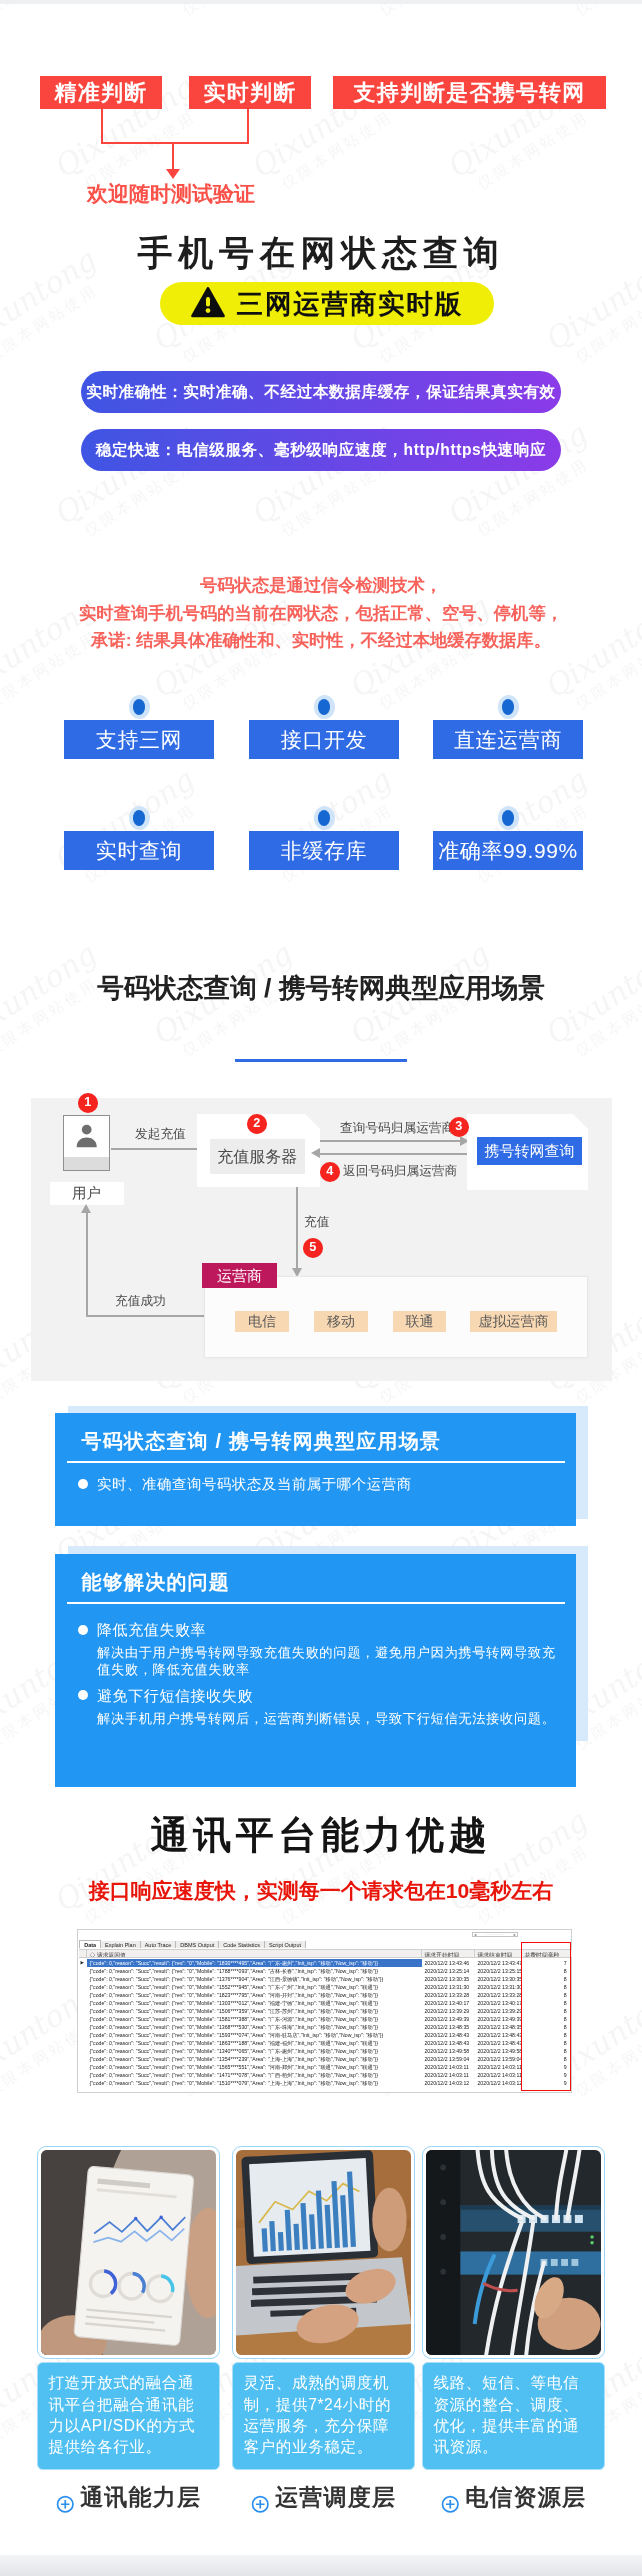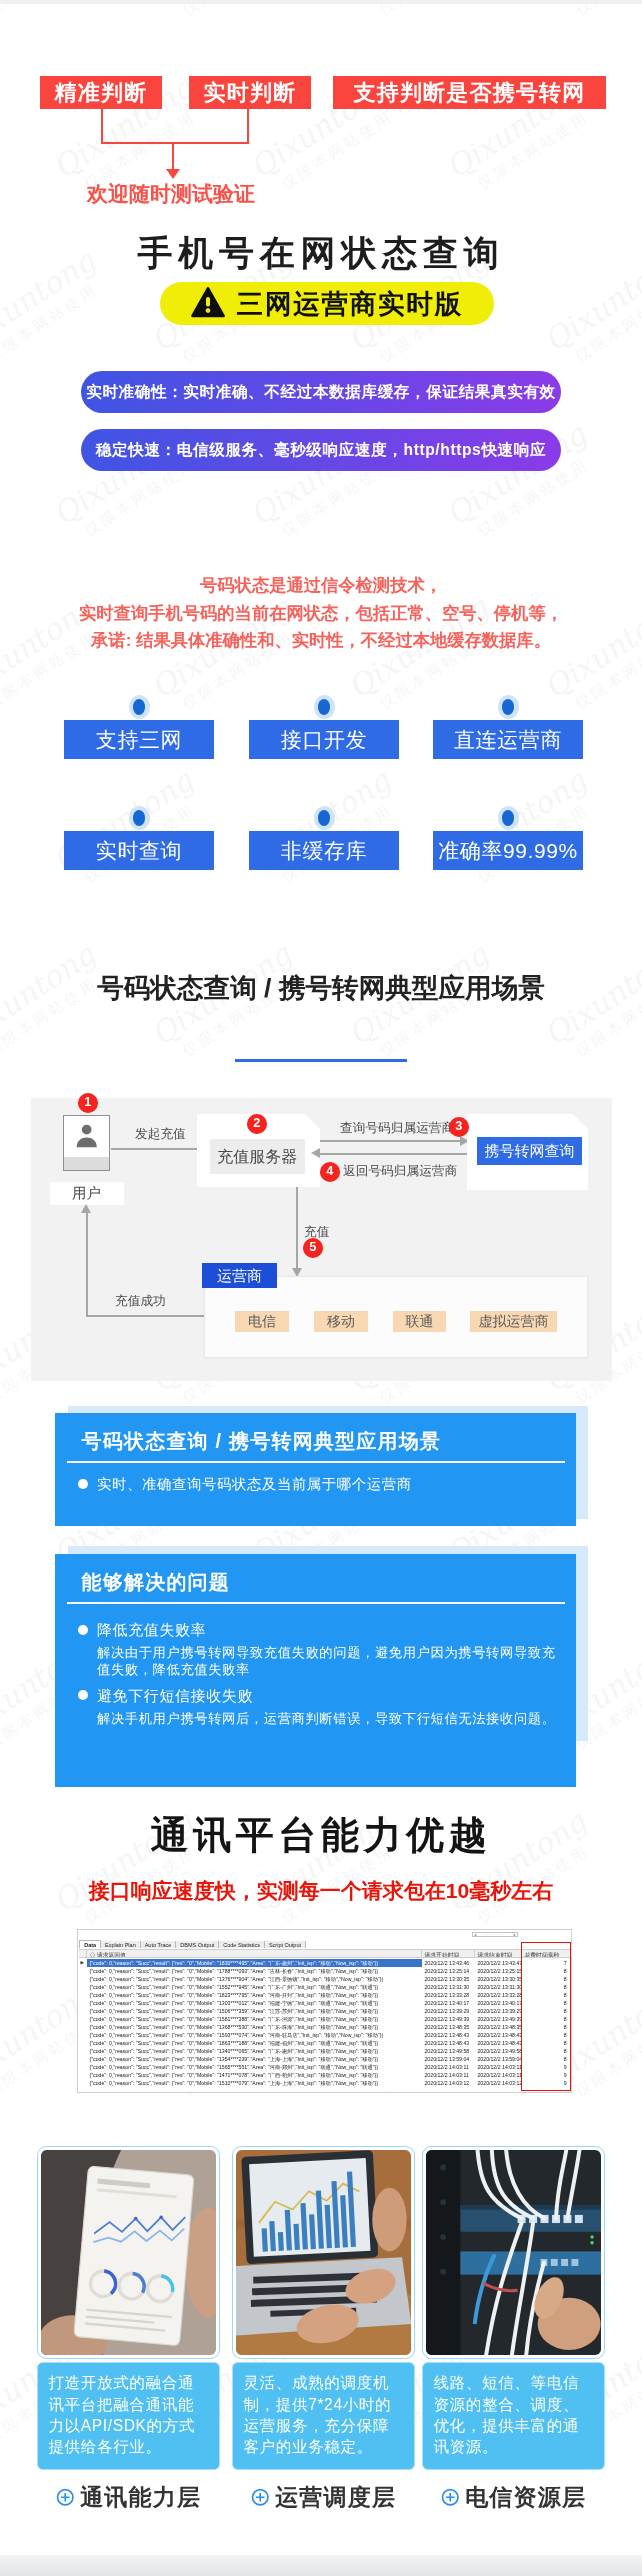--- a/index.html
+++ b/index.html
@@ -79,21 +79,21 @@
                      color:#4a4a4a;font-size:16px;text-align:center;line-height:35px;}
   #mnp-box{left:436px;top:16px;width:121px;height:76px;background:#fff;
            clip-path:polygon(0 0,calc(100% - 15px) 0,100% 15px,100% 100%,0 100%);}
   #mnp-btn{left:446px;top:39px;width:105px;height:28px;background:#2e6be4;color:#fff;font-size:15px;
            text-align:center;line-height:28px;z-index:2;}
   .ahead{position:absolute;width:0;height:0;}
   #ah-right{left:429px;top:38px;border-top:5.8px solid transparent;border-bottom:5.8px solid transparent;border-left:9.2px solid #a6a6a6;}
   #ah-left{left:280px;top:50px;border-top:5.8px solid transparent;border-bottom:5.8px solid transparent;border-right:9.2px solid #a6a6a6;}
   #ah-down{left:261px;top:170px;border-left:5.8px solid transparent;border-right:5.8px solid transparent;border-top:9.2px solid #a6a6a6;}
   #ah-up{left:50px;top:106px;border-left:5.8px solid transparent;border-right:5.8px solid transparent;border-bottom:9.2px solid #a6a6a6;}
-  #op-label{left:171px;top:165px;width:75px;height:25.4px;background:#1d4ed8;color:#fff;font-size:15px;
+  #op-label{left:171px;top:165px;width:75px;height:25.4px;background:#be185d;color:#fff;font-size:15px;
             text-align:center;line-height:25.4px;z-index:2;}
   #op-panel{left:173px;top:178px;width:384px;height:82px;background:#fcfcfd;border:0.6px solid #e8e8e8;
             box-shadow:0 1.2px 3.5px rgba(0,0,0,.04);}
   .op{position:absolute;top:213px;height:21px;background:#f8d8b2;color:#5a5a5a;font-size:14px;
       text-align:center;line-height:21px;}
   .op0{left:204px;width:54px;} .op1{left:283px;width:54px;} .op2{left:362px;width:53px;} .op3{left:439px;width:87px;}
 
   
   .pshadow{position:absolute;left:68px;width:520px;background:#d6eafb;}
   #shA{top:1406px;height:113px;} #shB{top:1546px;height:195px;}
@@ -128,21 +128,21 @@
   .tc.sel{background:#3a74c9;color:#fff;}
   #redbox{left:521px;top:1942px;width:50px;height:149px;border:1.7px solid #f20d0d;z-index:5;}
 
   
   .pcard{position:absolute;top:2146px;width:183px;height:213px;background:#fff;border:1.2px solid #9bd7f8;
          border-radius:9.2px;padding:2.9px;}
   .pcard svg{display:block;width:100%;height:100%;border-radius:5.8px;}
   .c0{left:37px;} .c1{left:232px;} .c2{left:422px;}
   .ibox{position:absolute;top:2362px;width:183px;height:108px;background:#50c0f2;border:1.2px solid #a8e0fb;
         border-radius:5.8px;color:#fff;font-size:15.6px;line-height:21.4px;padding:9.2px 10.4px;letter-spacing:0.6px;}
-  .clabel{position:absolute;top:2482px;width:183px;display:flex;align-items:center;justify-content:center;gap:5.8px;}
+  .clabel{position:absolute;top:2482px;width:183px;display:flex;align-items:flex-end;justify-content:center;gap:5.8px;}
   .clabel .txt{font-size:23px;font-weight:600;color:#333;letter-spacing:1.2px;}
 </style>
 </head>
 <body>
 
 <div id="page">
   <div id="wm">
       <div class="wm" style="left: -46px; top: -64px;">
         <span class="b">Qixuntong</span>
         <span class="n">仅限本网站使用</span>
@@ -475,21 +475,21 @@
 
     <div class="gline" style="left:289px;top:55px;width:147px;height:1.7px;"></div>
     <div class="ahead" id="ah-left"></div>
     <div class="dlabel" style="left:312px;top:65px;">返回号码归属运营商</div>
 
     <div class="abs" id="mnp-box"></div>
     <div class="abs" id="mnp-btn">携号转网查询</div>
 
     <div class="gline" style="left:265px;top:89px;width:1.7px;height:82px;"></div>
     <div class="ahead" id="ah-down"></div>
-    <div class="dlabel" style="left:273px;top:126px;font-family:Liberation Mono, monospace;">充值</div>
+    <div class="dlabel" style="left:273px;top:116px;font-family:Liberation Mono, monospace;">充值</div>
 
     <div class="gline" style="left:55px;top:114px;width:1.7px;height:104px;"></div>
     <div class="ahead" id="ah-up"></div>
     <div class="gline" style="left:55px;top:217px;width:118px;height:1.7px;"></div>
     <div class="dlabel" style="left:84px;top:195px;">充值成功</div>
 
     <div class="abs" id="op-label">运营商</div>
     <div class="abs" id="op-panel"></div>
     <div id="ops">
         <div class="op op0">电信</div>

